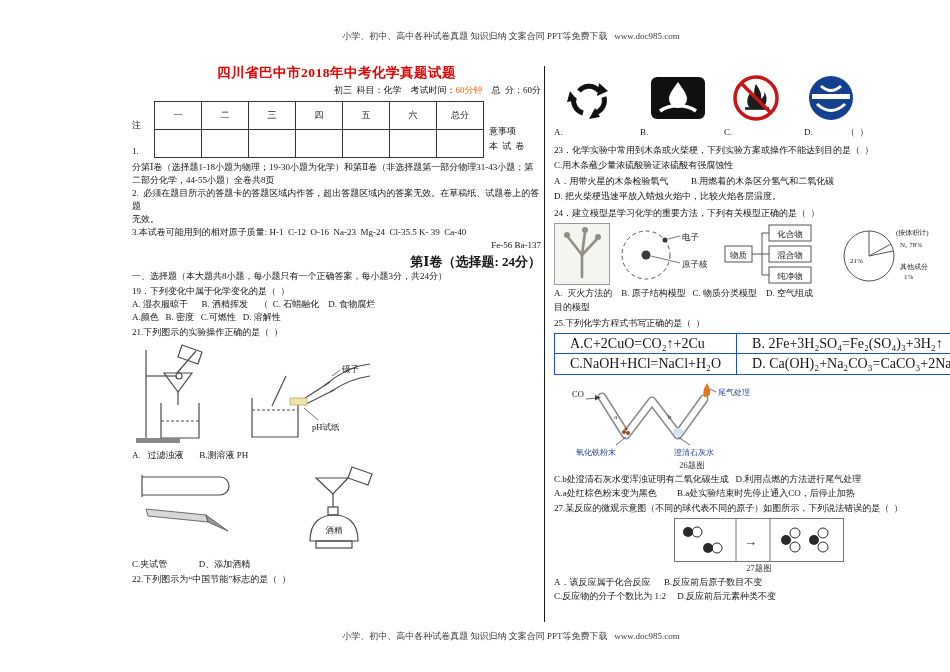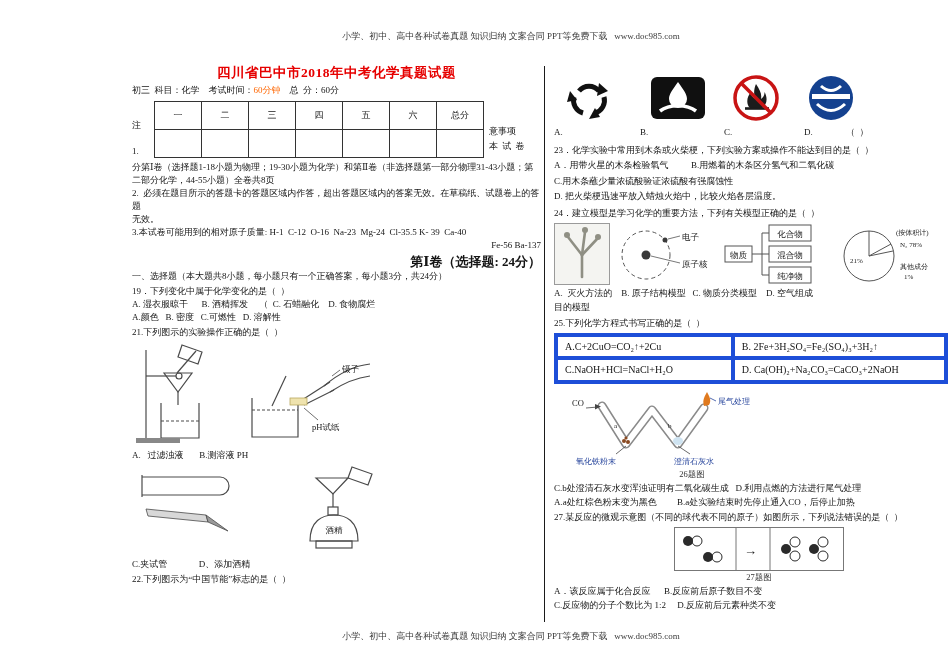--- a/index.html
+++ b/index.html
@@ -6,21 +6,21 @@
   body{background:#ffffff;}
   .page{position:relative;width:950px;height:672px;background:#ffffff;font-family:"Liberation Serif","DejaVu Serif",serif;color:#151515;overflow:hidden;margin-left:36px;}
   .t{white-space:pre-wrap;}
   .hdr,.ftr{position:absolute;left:0;right:0;text-align:center;font-size:9px;color:#3a3a3a;}
   .hdr{top:30px;}
   .ftr{top:630px;}
   .divider{position:absolute;left:508px;top:66px;width:1px;height:556px;background:#1a1a1a;}
   .col-left{position:absolute;left:96px;top:66px;width:409px;font-size:9px;line-height:13px;}
   .col-right{position:absolute;left:518px;top:72px;width:394px;font-size:9px;line-height:13.5px;}
   .title{color:#e60000;font-weight:bold;font-size:13.5px;text-align:center;letter-spacing:.5px;margin-bottom:5px;font-family:Liberation Serif, serif;}
-  .meta{text-align:left;margin-bottom:4px;}
+  .meta{text-align:right;margin-bottom:4px;}
   .meta .time{color:#ff6600;}
   .score-area{display:flex;margin-bottom:3px;}
   .side-l{width:22px;flex:none;}
   .side-l .zhu{margin-top:18px;}
   .side-l .one{margin-top:13px;}
   .score-table{border-collapse:collapse;table-layout:fixed;width:330px;flex:none;}
   .score-table td{border:1px solid #333;height:23px;text-align:center;font-size:9px;padding:0;}
   .side-r{flex:1;padding-left:5px;}
   .side-r .yi{margin-top:24px;}
   .side-r .bsj{margin-top:2px;letter-spacing:1px;}
@@ -30,21 +30,21 @@
   .figrow{display:flex;align-items:flex-start;margin-top:3px;}
   .cap{margin-top:1px;}
   svg{display:block;}
   svg text{font-family:"Liberation Serif","DejaVu Serif",serif;fill:#222;font-size:8.5px;}
   text.small{font-size:7px;}
   text.blue{fill:#27459c;font-size:8px;}
   .logos{display:flex;align-items:center;height:52px;}
   .logo-labels{display:flex;font-size:9px;margin:2px 0 4px;}
   .logo-labels span{flex:none;display:inline-block;}
   .eq-table{border-collapse:collapse;margin-top:2px;}
-  .eq-table td{border:4px solid #1d4ed8;padding:3px 7px;font-size:10px;white-space:pre;}
+  .eq-table td{border:1px solid #1d4ed8;padding:3px 15px;font-size:14px;white-space:pre;}
   .eq-table td.c1{width:160px;}
   .eq-table td.c2{width:196px;}
   .figcap{text-align:center;font-size:8.5px;color:#333;}
   .q26fig{margin:2px 0 1px 14px;width:248px;}
   .q27fig{margin:2px 0 1px 120px;width:170px;}
 </style>
 </head>
 <body>
 
 <div class="page">
@@ -199,22 +199,22 @@
     </div>
     <div class="logo-labels">
       <span style="width:86px">A.</span>
       <span style="width:84px">B.</span>
       <span style="width:80px">C.</span>
       <span style="width:42px">D.</span>
       <span class="t">（  ）</span>
     </div>
 
     <div class="t mt4">23．化学实验中常用到木条或火柴梗，下列实验方案或操作不能达到目的是（  ）</div>
+    <div class="t mt2">C.用木条蘸少量浓硫酸验证浓硫酸有强腐蚀性</div>
     <div class="t mt2">A．用带火星的木条检验氧气          B.用燃着的木条区分氢气和二氧化碳</div>
-    <div class="t mt2">C.用木条蘸少量浓硫酸验证浓硫酸有强腐蚀性</div>
     <div class="t mt2">D. 把火柴梗迅速平放入蜡烛火焰中，比较火焰各层温度。</div>
 
     <div class="t mt3">24．建立模型是学习化学的重要方法，下列有关模型正确的是（  ）</div>
 
     <div class="figrow">
       <svg width="56" height="62" viewBox="0 0 56 62">
         <rect x="0.5" y="0.5" width="55" height="61" fill="#f4f4f1" stroke="#9a9a9a"></rect>
         <g stroke="#8f8f84" stroke-width="2.6" fill="none" stroke-linecap="round">
           <path d="M28,54 L28,32"></path>
             <path d="M28,32 L14,14"></path>

